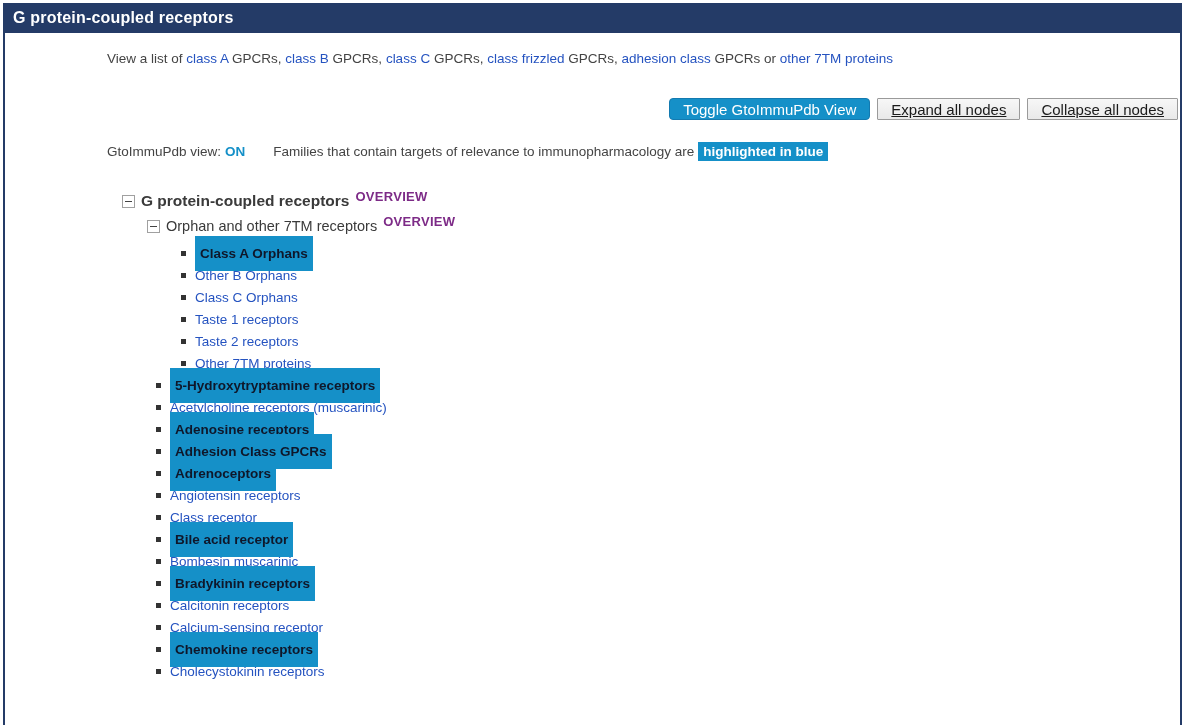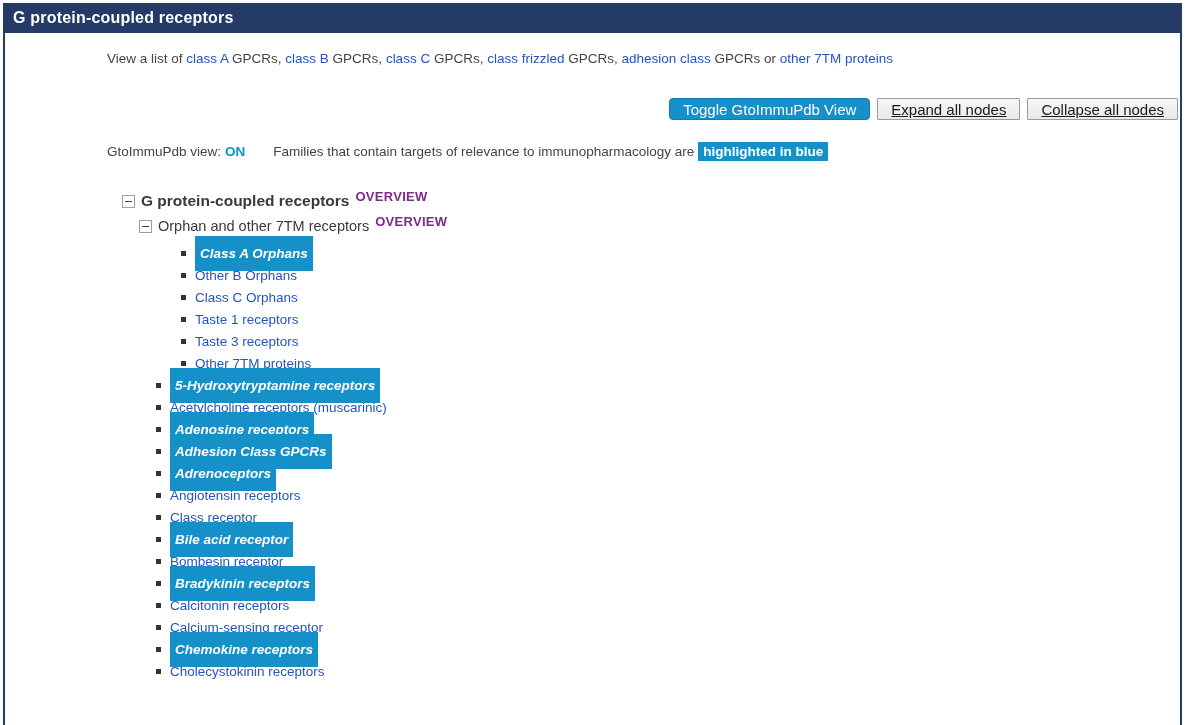--- a/index.html
+++ b/index.html
@@ -28,38 +28,38 @@
 
   .immuno { position:absolute; left:107px; top:144px; font-size:13.5px; color:#444; }
   .immuno .state { color:var(--hl); font-weight:bold; margin-left:4px;text-align:center; }
   .immuno .desc { margin-left:28px; }
   .hl-chip { background:var(--hl); color:#ffffff; font-weight:bold;
     padding:2px 5px; margin-left:4px; }
 
   .tree { position:absolute; left:122px; top:188px; color:var(--txt); }
   .trow { display:flex; align-items:center; }
   .trow.root { height:26px; }
-  .trow.branch { height:24px; margin-left:17px; }
+  .trow.branch { height:24px; margin-left:25px; }
   .minus { width:13px; height:13px; border:1px solid #a0a0a0; background:#fff;
     display:inline-flex; align-items:center; justify-content:center; margin-right:6px;
     flex:0 0 auto; cursor:pointer; }
   .minus::before { content:""; width:7px; height:1px; background:#444; display:block; }
   .root-label { font-size:15.5px; font-weight:bold; color:#3a3a3a; }
   .branch-label { font-size:14.5px; color:#3a3a3a; }
   .badge { font-size:13px; font-weight:bold; color:var(--badge);
     letter-spacing:.3px; vertical-align:super; position:relative; top:-5px; margin-left:6px; }
 
   ul.tlist { list-style:none; }
   ul.orphans { margin-left:59px; margin-top:4px; }
   ul.families { margin-left:34px; }
   ul.tlist li { height:22px; display:flex; align-items:center; }
   .bullet { width:5px; height:5px; background:#333; display:inline-block;
     margin-right:9px; flex:0 0 auto; }
   a.tlink { color:var(--link); text-decoration:none; font-size:13.5px; }
-  a.tlink.hl { background:var(--hl); color:#ffffff; font-weight:bold; padding:10px 5px;font-style:italic; }
+  a.tlink.hl { background:var(--hl); color:#0f172a; font-weight:bold; padding:10px 5px; }
 </style>
 </head>
 <body>
 
 <div class="frame"></div>
 
 <div class="titlebar">G protein-coupled receptors</div>
 
 <div class="intro"><span>View a list of </span><span id="intro-links"><a href="#">class A</a> GPCRs, <a href="#">class B</a> GPCRs, <a href="#">class C</a> GPCRs, <a href="#">class frizzled</a> GPCRs, <a href="#">adhesion class</a> GPCRs or <a href="#">other 7TM proteins</a></span></div>
 
@@ -94,21 +94,21 @@
       <li>
         <span class="bullet"></span>
         <a href="#" class="tlink">Class C Orphans</a>
       </li>
       <li>
         <span class="bullet"></span>
         <a href="#" class="tlink">Taste 1 receptors</a>
       </li>
       <li>
         <span class="bullet"></span>
-        <a href="#" class="tlink">Taste 3 receptors</a>
+        <a href="#" class="tlink">Taste 2 receptors</a>
       </li>
       <li>
         <span class="bullet"></span>
         <a href="#" class="tlink">Other 7TM proteins</a>
       </li>
     </ul>
   <ul class="tlist families" id="families-list">
       <li>
         <span class="bullet"></span>
         <a href="#" class="tlink hl">5-Hydroxytryptamine receptors</a>
@@ -136,21 +136,21 @@
       <li>
         <span class="bullet"></span>
         <a href="#" class="tlink">Class receptor</a>
       </li>
       <li>
         <span class="bullet"></span>
         <a href="#" class="tlink hl">Bile acid receptor</a>
       </li>
       <li>
         <span class="bullet"></span>
-        <a href="#" class="tlink">Bombesin receptor</a>
+        <a href="#" class="tlink">Bombesin muscarinic</a>
       </li>
       <li>
         <span class="bullet"></span>
         <a href="#" class="tlink hl">Bradykinin receptors</a>
       </li>
       <li>
         <span class="bullet"></span>
         <a href="#" class="tlink">Calcitonin receptors</a>
       </li>
       <li>

